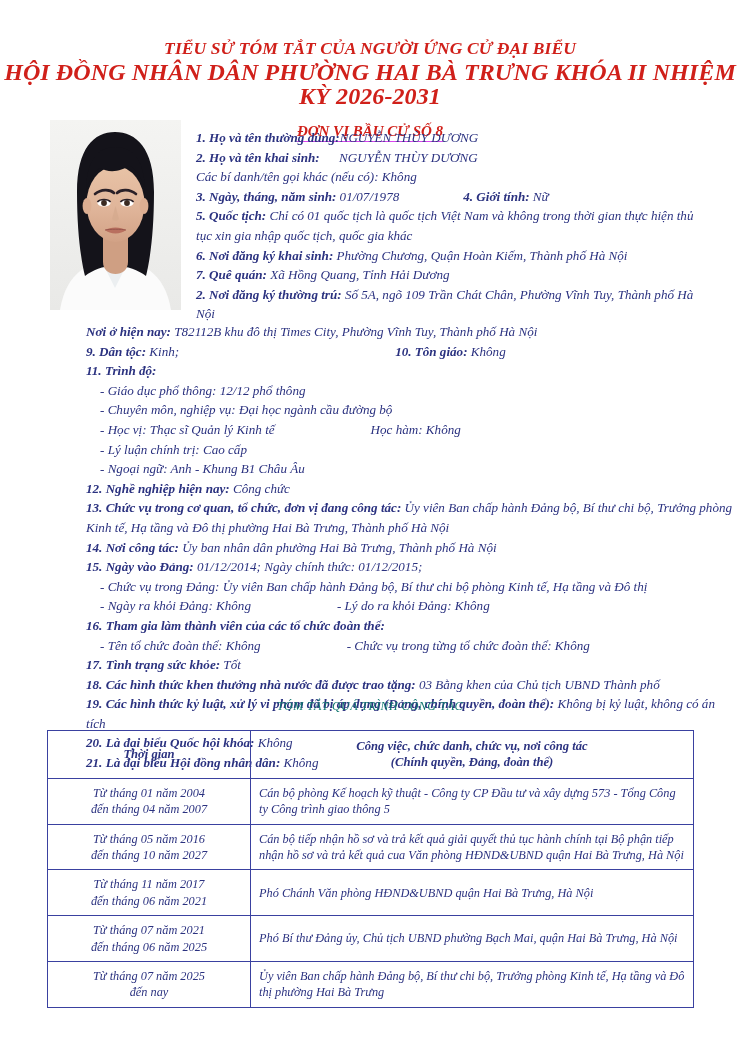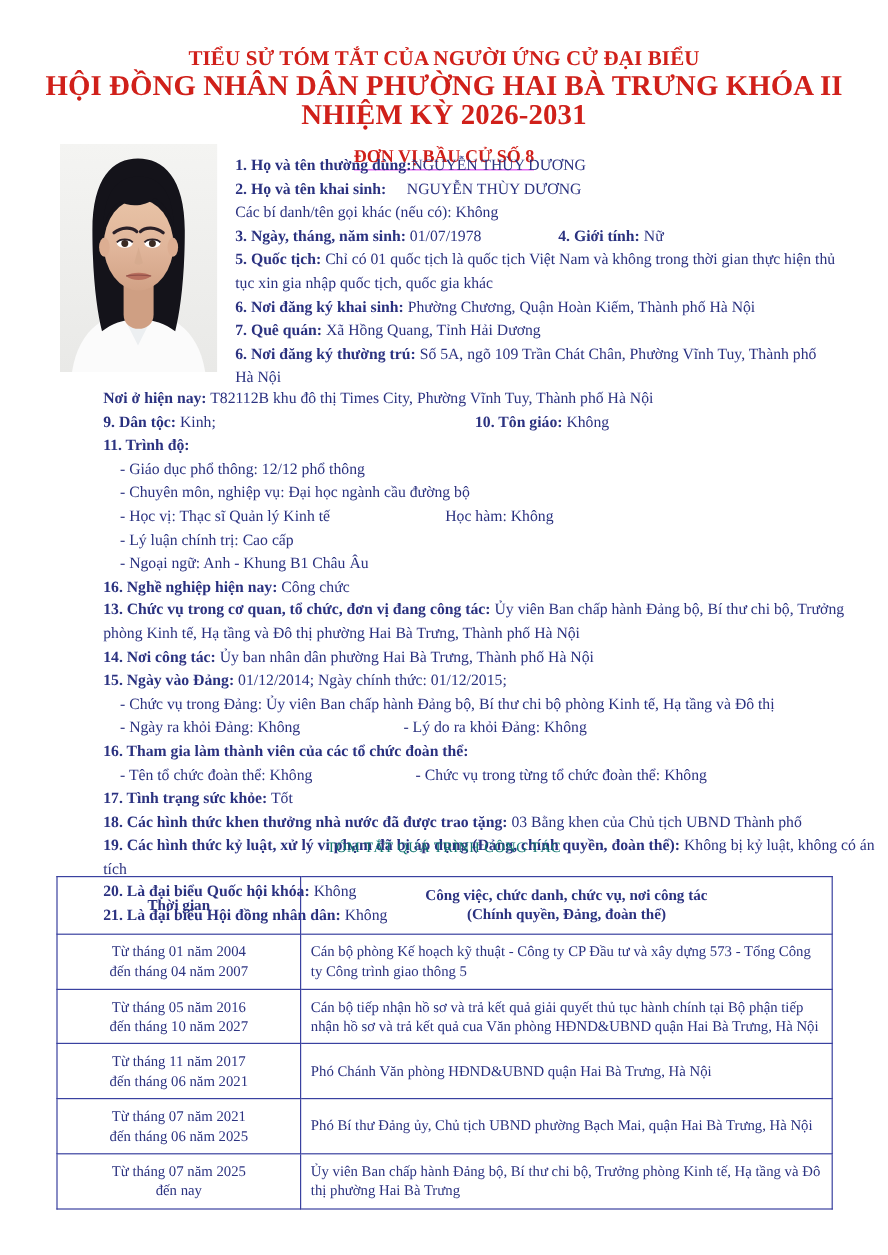--- a/index.html
+++ b/index.html
@@ -15,20 +15,21 @@
     color: #2b3280;
     position: relative;
     overflow: hidden;
   }
   .page {
     position: relative;
     width: 740px;
     height: 1046px;
     box-sizing: border-box;
     padding: 0;
+    font-style: italic;
   }
 
   
   .header {
     text-align: center;
     padding-top: 36px;
   }
   .title-line {
     color: #d0201a;
     font-weight: bold;
@@ -215,21 +216,21 @@
     </span>
     <span class="ln">
       <span class="lbl">6. Nơi đăng ký khai sinh:</span>
       <span class="val">Phường Chương, Quận Hoàn Kiếm, Thành phố Hà Nội</span>
     </span>
     <span class="ln">
       <span class="lbl">7. Quê quán:</span>
       <span class="val">Xã Hồng Quang, Tỉnh Hải Dương</span>
     </span>
     <span class="ln">
-      <span class="lbl">6. Nơi đăng ký thường trú:</span>
+      <span class="lbl">2. Nơi đăng ký thường trú:</span>
       <span class="val">Số 5A, ngõ 109 Trần Chát Chân, Phường Vĩnh Tuy, Thành phố Hà Nội</span>
     </span>
   </div>
 
   <div class="full-block">
     <span class="ln">
       <span class="lbl">Nơi ở hiện nay:</span>
       <span class="val">T82112B khu đô thị Times City, Phường Vĩnh Tuy, Thành phố Hà Nội</span>
     </span>
     <span class="ln">
@@ -255,21 +256,21 @@
     </span>
     <span class="ln indent">
       <span class="val">- Lý luận chính trị:</span>
       <span class="val">Cao cấp</span>
     </span>
     <span class="ln indent">
       <span class="val">- Ngoại ngữ:</span>
       <span class="val">Anh - Khung B1 Châu Âu</span>
     </span>
     <span class="ln">
-      <span class="lbl">16. Nghề nghiệp hiện nay:</span>
+      <span class="lbl">12. Nghề nghiệp hiện nay:</span>
       <span class="val">Công chức</span>
     </span>
     <span class="ln">
       <span class="lbl">13. Chức vụ trong cơ quan, tổ chức, đơn vị đang công tác:</span>
       <span class="val">Ủy viên Ban chấp hành Đảng bộ, Bí thư chi bộ, Trưởng phòng Kinh tế, Hạ tầng và Đô thị phường Hai Bà Trưng, Thành phố Hà Nội</span>
     </span>
     <span class="ln">
       <span class="lbl">14. Nơi công tác:</span>
       <span class="val">Ủy ban nhân dân phường Hai Bà Trưng, Thành phố Hà Nội</span>
     </span>

